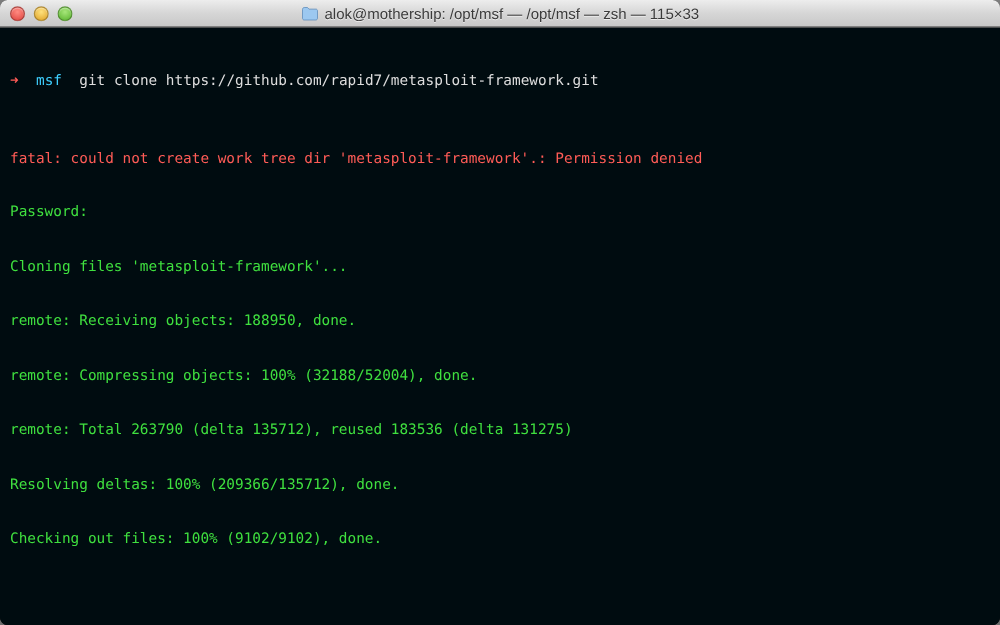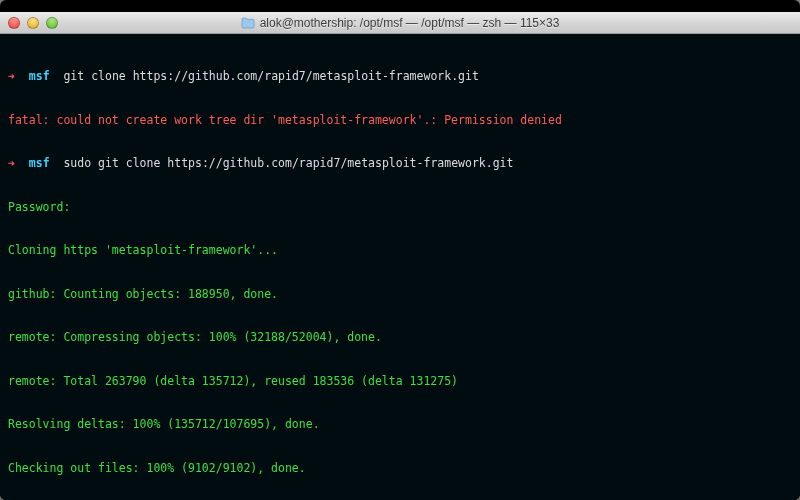--- a/index.html
+++ b/index.html
@@ -21,21 +21,20 @@
       flex-direction: column;
     }
     .titlebar {
       height: 22px;
       background: linear-gradient(to bottom, #ededed 0%, #d6d6d6 50%, #c8c8c8 100%);
       border-bottom: 1px solid #9a9a9a;
       display: flex;
       align-items: center;
       position: relative;
       flex-shrink: 0;
-      margin-top: 12px;
     }
     .traffic-lights {
       display: flex;
       gap: 7px;
       padding-left: 8px;
       align-items: center;
     }
     .traffic-light {
       width: 12px;
       height: 12px;
@@ -67,23 +66,23 @@
       padding: 6px 8px 8px 8px;
       font-family: "Menlo", "Monaco", "Consolas", monospace;
       font-size: 11.5px;
       line-height: 14.5px;
       color: #3fe03f;
       overflow: hidden;
       white-space: pre;
     }
     .line { display: block; white-space: pre; }
     .arrow { color: #ff5c57; }
-    .ctx { color: #3ed0ff; font-weight: bold; }
+    .ctx { color: #3ed0ff; font-weight: normal; }
     .cmd { color: #dedede; text-align: right; }
-    .err { color: #ff5c57; }
+    .err { color: #ff5c57; margin-top: 18px; }
     .out { color: #3fe03f; }
   </style>
 </head>
 <body>
 
 <div class="window">
 
   <div class="titlebar">
     <div class="traffic-lights">
       <div class="traffic-light tl-red"></div>
@@ -96,24 +95,23 @@
           <path d="M1 2.5 C1 1.7 1.6 1 2.4 1 L5 1 L6.2 2.3 L11.8 2.3 C12.5 2.3 13 2.9 13 3.6 L13 9.6 C13 10.3 12.4 11 11.7 11 L2.3 11 C1.6 11 1 10.3 1 9.6 Z" fill="#9cc8f0" stroke="#5a88b8" stroke-width="0.6"></path>
         </svg>
       </span>
       <span>alok@mothership: /opt/msf — /opt/msf — zsh — 115×33</span>
     </div>
   </div>
 
   <div class="terminal">
     <span class="line"><span class="arrow">➜</span>  <span class="ctx">msf</span>  <span class="cmd">git clone https://github.com/rapid7/metasploit-framework.git</span></span>
     <span class="line err">fatal: could not create work tree dir 'metasploit-framework'.: Permission denied</span>
-    <span class="line"><span class="arrow">➜</span>  <span class="ctx">msf</span>  <span class="cmd">sudo git clone https://github.com/rapid7/metasploit-framework.git</span></span>
     <span class="line out">Password:</span>
-    <span class="line out">Cloning https 'metasploit-framework'...</span>
-    <span class="line out">github: Counting objects: 188950, done.</span>
+    <span class="line out">Cloning files 'metasploit-framework'...</span>
+    <span class="line out">remote: Receiving objects: 188950, done.</span>
     <span class="line out">remote: Compressing objects: 100% (32188/52004), done.</span>
     <span class="line out">remote: Total 263790 (delta 135712), reused 183536 (delta 131275)</span>
-    <span class="line out">Resolving deltas: 100% (135712/107695), done.</span>
+    <span class="line out">Resolving deltas: 100% (209366/135712), done.</span>
     <span class="line out">Checking out files: 100% (9102/9102), done.</span>
     
   </div>
 
 </div>
 
 </body></html>

